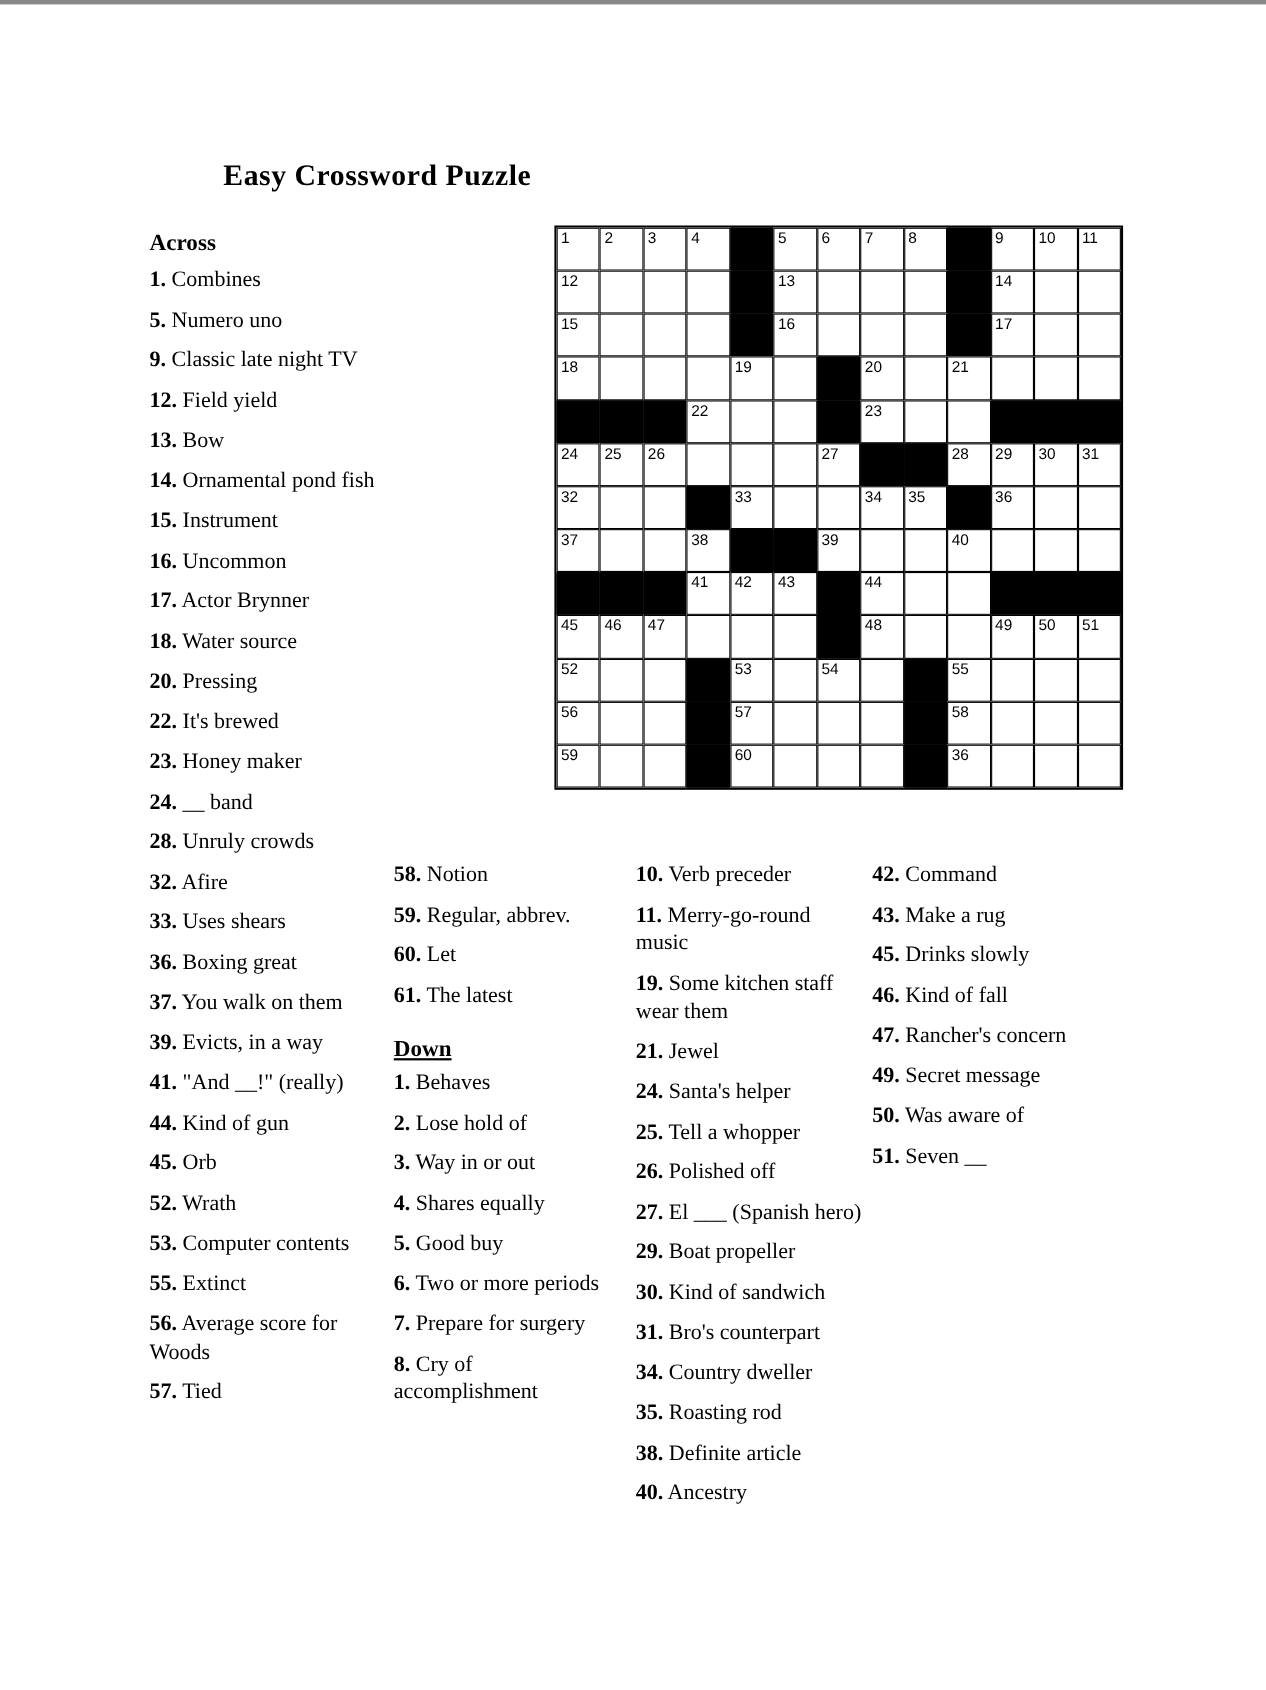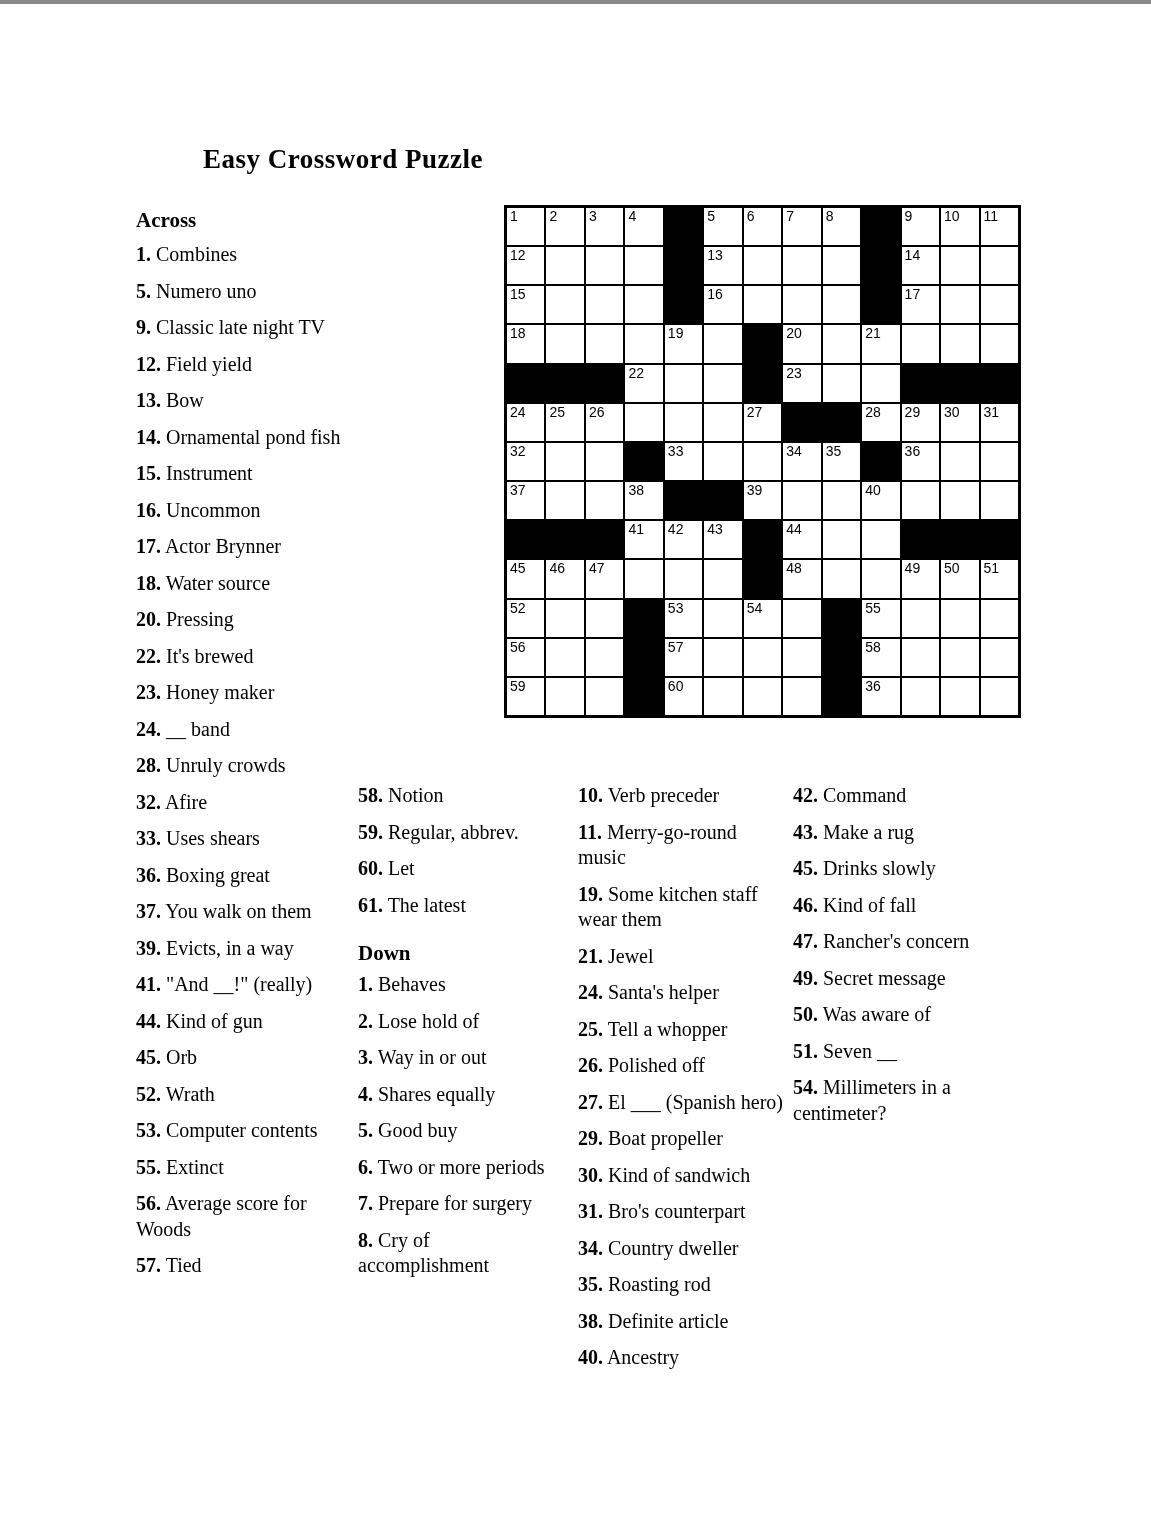--- a/index.html
+++ b/index.html
@@ -22,21 +22,21 @@
   }
   .heading {
     font: bold 21px/26px "Liberation Serif", serif;
     margin: 0 0 9px 0;
   }
   .col { position: absolute; }
   #col1 { left: 136px; top: 203px;  width: 215px; }
   #col2 { left: 358px; top: 779px;  width: 205px; }
   #col3 { left: 578px; top: 779px;  width: 207px; }
   #col4 { left: 793px; top: 779px;  width: 200px; }
-  #col2 .heading { margin: 22px 0 6px 0; }
+  #col2 .heading { margin: 22px 0 6px 0; text-decoration: underline; }
   .clue {
     font: 20px/25.5px "Liberation Serif", serif;
     margin: 0 0 11px 0;
   }
   .clue b { font-weight: bold; }
   #grid {
     position: absolute;
     left: 504px; top: 201px;
     width: 517px; height: 513px;
     border: 2px solid var(--ink);
@@ -433,16 +433,15 @@
 
   <div class="col" id="col4">
       <p class="clue"><b>42.</b> Command</p>
       <p class="clue"><b>43.</b> Make a rug</p>
       <p class="clue"><b>45.</b> Drinks slowly</p>
       <p class="clue"><b>46.</b> Kind of fall</p>
       <p class="clue"><b>47.</b> Rancher's concern</p>
       <p class="clue"><b>49.</b> Secret message</p>
       <p class="clue"><b>50.</b> Was aware of</p>
       <p class="clue"><b>51.</b> Seven __</p>
-      <p class="clue"><b>54.</b> Millimeters in a centimeter?</p>
     </div>
 
 </div>
 
 </body></html>

